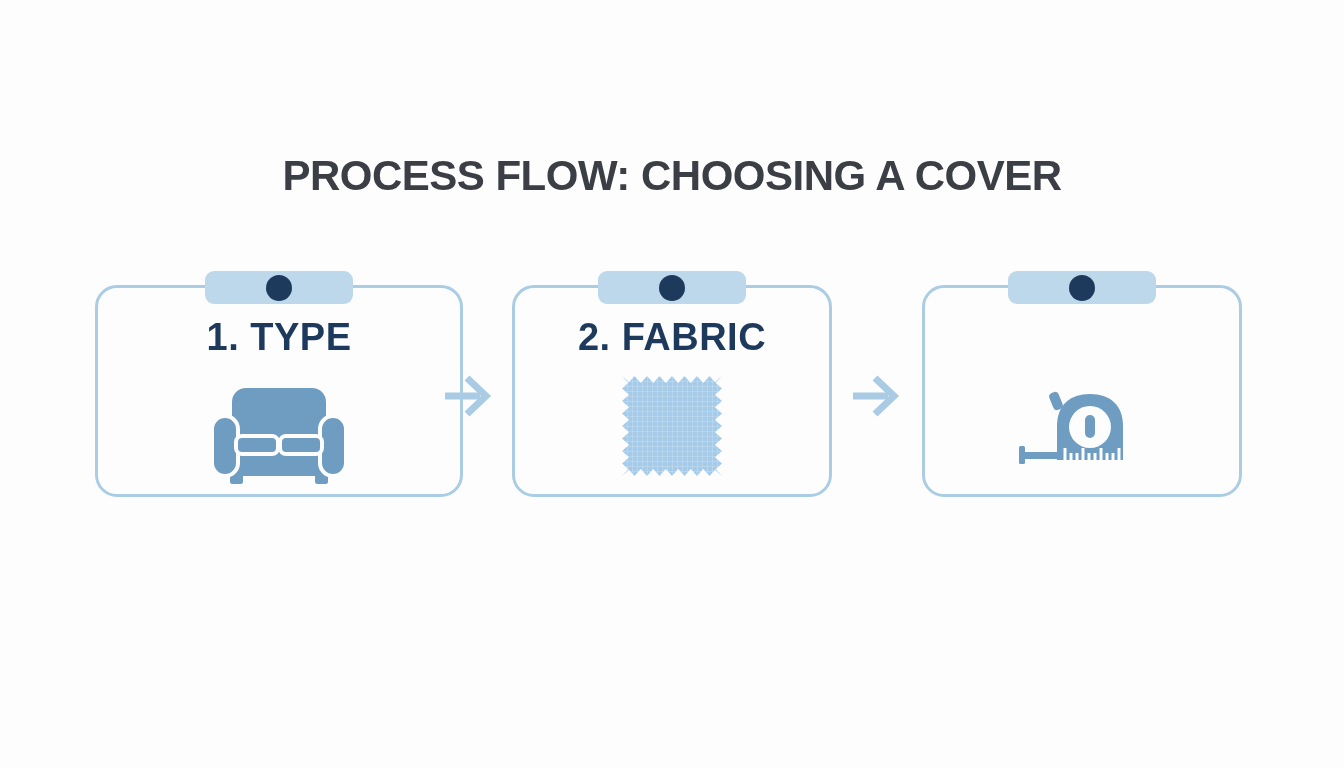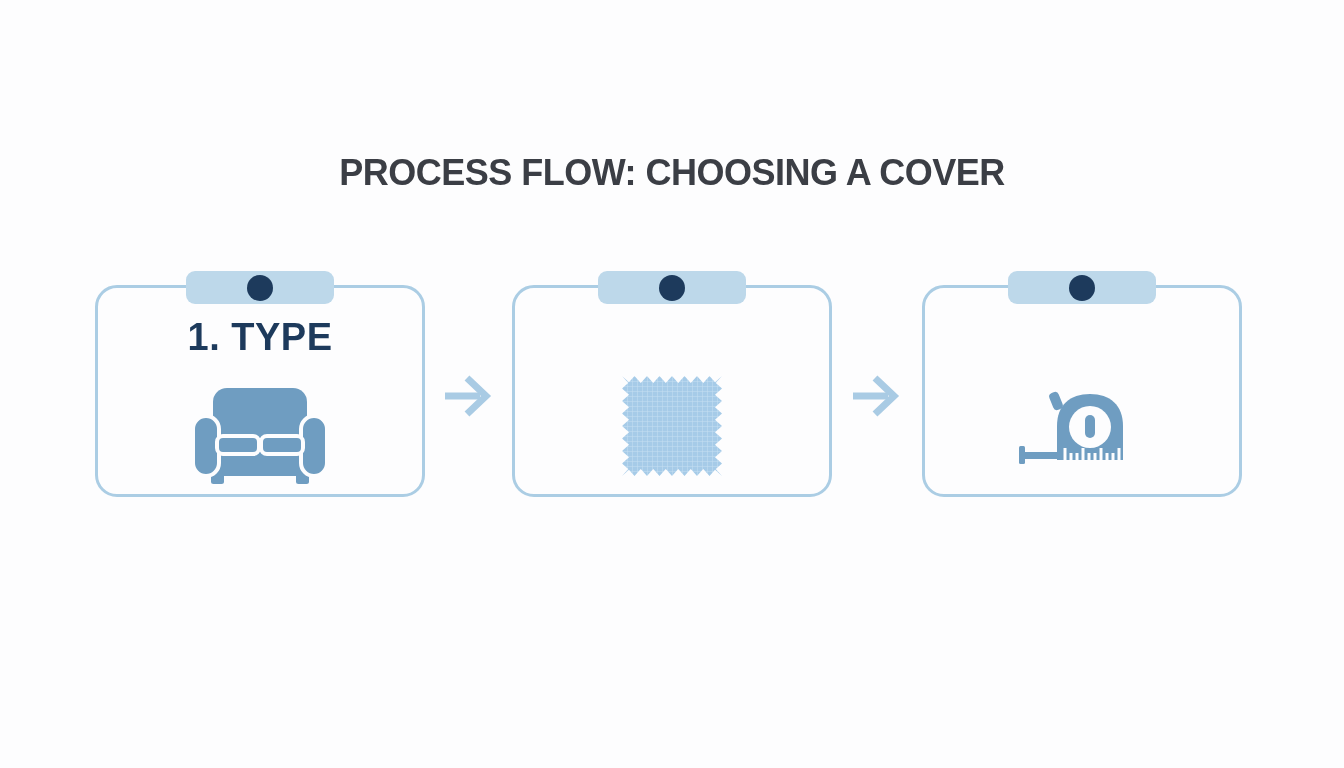--- a/index.html
+++ b/index.html
@@ -13,35 +13,35 @@
     background: #fdfdfe;
     font-family: "Liberation Sans", sans-serif;
     overflow: hidden;
   }
   .title {
     position: absolute;
     top: 152px;
     left: 0;
     width: 100%;
     text-align: center;
-    font-size: 36px;
+    font-size: 42px;
     font-weight: bold;
     letter-spacing: -0.5px;
     color: #3b3e45;
   }
   .card {
     position: absolute;
     top: 285px;
     height: 212px;
     border: 3.5px solid #abcde4;
     border-radius: 22px;
     box-sizing: border-box;
     background: transparent;
   }
-  .card-1 { left: 95px;  width: 330px; }
+  .card-1 { left: 95px;  width: 368px; }
   .card-2 { left: 512px; width: 320px; }
   .card-3 { left: 922px; width: 320px; }
   .clip-tab {
     position: absolute;
     top: -17px;
     left: 50%;
     transform: translateX(-50%);
     width: 148px;
     height: 33px;
     background: #bdd8ea;
@@ -114,20 +114,21 @@
       <line x1="5" y1="28" x2="40" y2="28"></line>
       <polyline points="27,10 46,28 27,46" stroke-linejoin="miter"></polyline>
     </g>
   </svg>
 </div>
 
 <div class="card card-2">
   <div class="clip-tab">
     <div class="clip-dot"></div>
   </div>
+  <div class="step-label">2. FABRIC</div>
   <div class="icon-wrap fabric-pos">
     <svg width="100" height="100" viewBox="0 0 100 100">
       <defs>
         <pattern id="fabricGrid" width="5" height="5" patternUnits="userSpaceOnUse">
           <rect width="5" height="5" fill="#a6cbe8"></rect>
           <path d="M 5 0 L 0 0 0 5" fill="none" stroke="#c6e0f2" stroke-width="1"></path>
         </pattern>
       </defs>
       <polygon fill="url(#fabricGrid)" points="
         0,0 6.25,7 12.5,0 18.75,7 25,0 31.25,7 37.5,0 43.75,7 50,0 56.25,7 62.5,0 68.75,7 75,0 81.25,7 87.5,0 93.75,7 100,0

